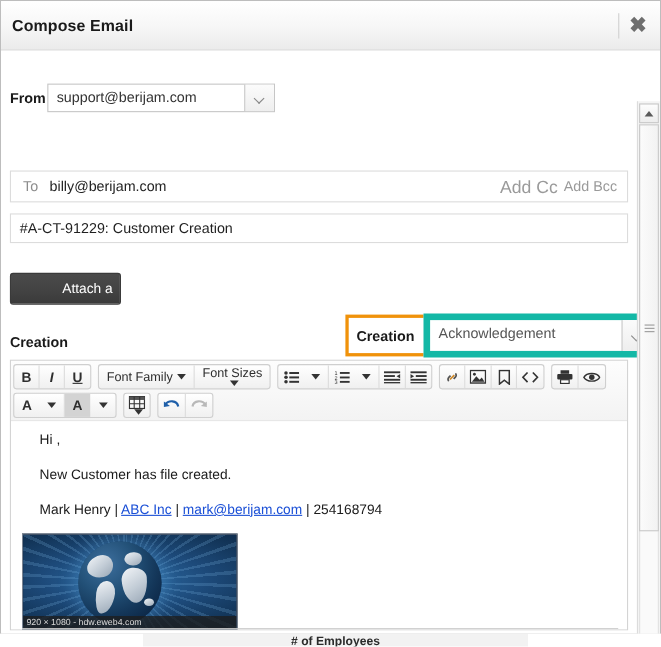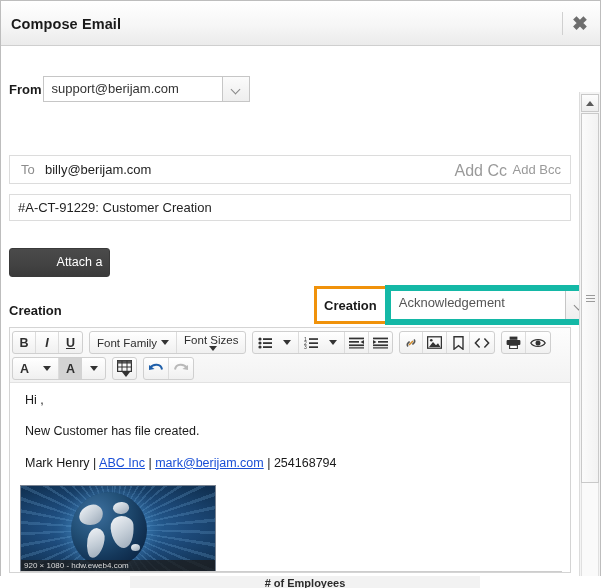--- a/index.html
+++ b/index.html
@@ -349,21 +349,21 @@
     position: relative;
     height: 192px;
     background: #ffffff;
     padding: 8px 10px 0 10px;
     box-sizing: border-box;
     overflow: hidden;
     font-size: 12.5px;
     color: #1a1a1a;
     line-height: 1.55;
   }
-  .content p { margin: 0 0 12px 5px; }
+  .content p { margin: 0 0 12px 16px; }
   .sig-line { margin: 0 0 2px 0; white-space: nowrap; }
   .sig-line a {
     color: #1a4fd6;
     text-decoration: underline;
   }
   .globe-wrap {
     position: relative;
     width: 196px;
     height: 88px;
     margin: 2px 0 1px 0;

